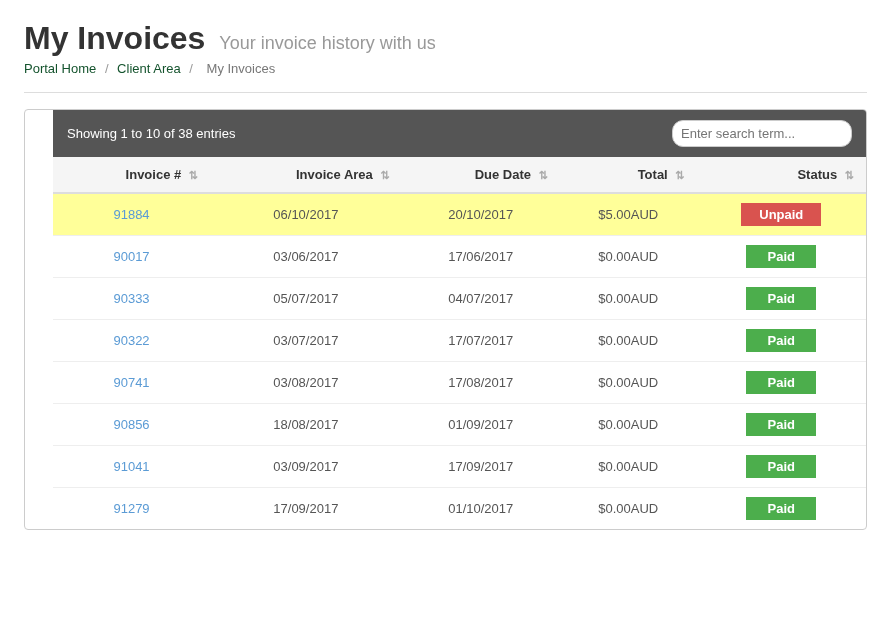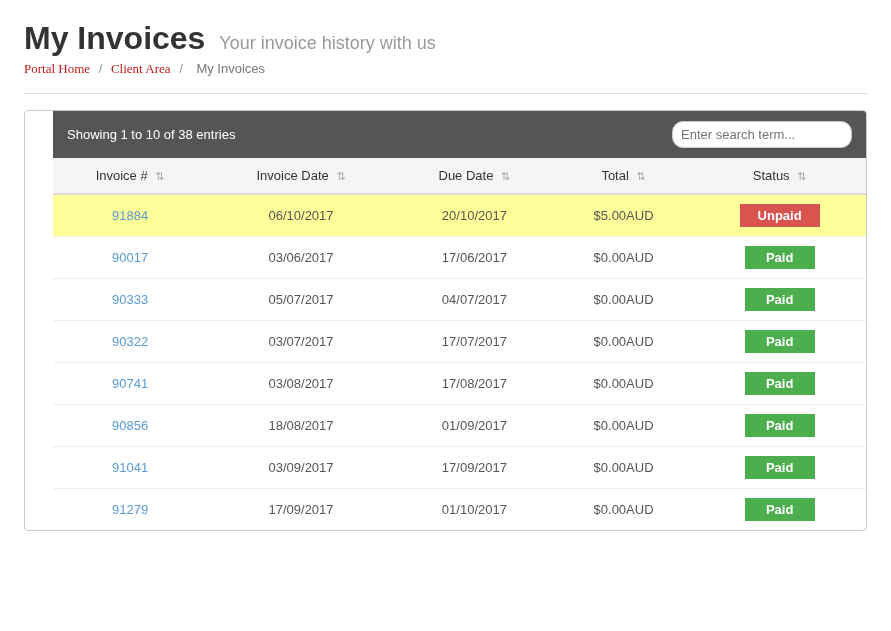--- a/index.html
+++ b/index.html
@@ -22,23 +22,22 @@
       margin-left: 10px;
     }
     .header-area {
       margin-bottom: 4px;
     }
     .breadcrumb {
       margin-bottom: 16px;
       font-size: 13px;
     }
     .breadcrumb a {
-      color: #b91c1c;
+      color: #14532d;
       text-decoration: none;
-      font-family: Liberation Serif, serif;
     }
     .breadcrumb span {
       color: #999;
       margin: 0 5px;
     }
     .breadcrumb .current {
       color: #777;
     }
     hr.divider {
       border: none;
@@ -74,22 +73,22 @@
     table {
       width: 100%;
       border-collapse: collapse;
     }
     thead tr {
       background: #f5f5f5;
       border-bottom: 2px solid #ddd;
     }
     thead th {
       padding: 10px 12px;
-      text-align: center;
-      font-weight: normal;
+      text-align: right;
+      font-weight: bold;
       color: #333;
       font-size: 13px;
       white-space: nowrap;
     }
     thead th .sort-icon {
       color: #aaa;
       font-size: 11px;
       margin-left: 4px;
     }
     tbody tr {
@@ -161,21 +160,21 @@
     <input class="search-input" type="text" placeholder="Enter search term..." style="">
   </div>
   <table>
     <thead>
       <tr>
         <th>
           <span>Invoice #</span>
           <span class="sort-icon">⇅</span>
         </th>
         <th>
-          <span>Invoice Date</span>
+          <span>Invoice Area</span>
           <span class="sort-icon">⇅</span>
         </th>
         <th>
           <span>Due Date</span>
           <span class="sort-icon">⇅</span>
         </th>
         <th>
           <span>Total</span>
           <span class="sort-icon">⇅</span>
         </th>

